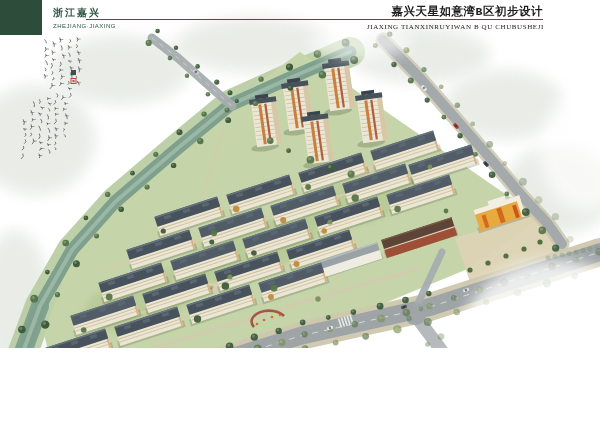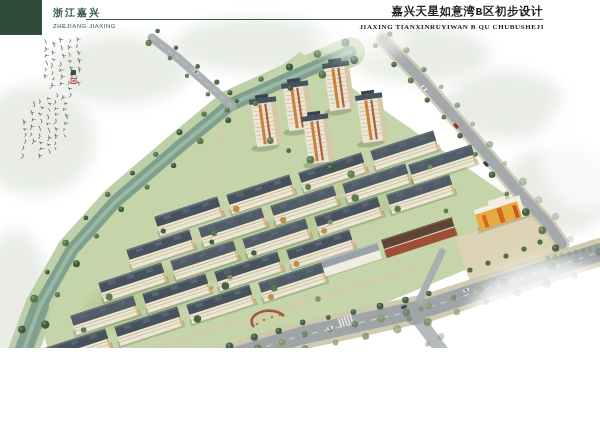--- a/index.html
+++ b/index.html
@@ -7,21 +7,21 @@
         font-family:"Liberation Serif","DejaVu Serif",serif;}
   .scene-svg{position:absolute;left:0;top:0;width:600px;height:424px;}
   .logo-block{position:absolute;left:0;top:0;width:42px;height:35px;background:var(--brand-green);}
   .region{position:absolute;left:53px;top:6px;font-size:10px;font-weight:bold;
           letter-spacing:2px;color:var(--header-text-green);white-space:nowrap;}
   .region-en{position:absolute;left:53px;top:23px;font-size:6px;letter-spacing:.5px;
           color:var(--header-text-green);font-family:"Liberation Sans",sans-serif;white-space:nowrap;}
   .rule{position:absolute;left:86px;top:19px;width:457px;height:1px;background:#3a594a;}
   .title{position:absolute;right:57px;top:4px;font-size:11.5px;font-weight:bold;
          letter-spacing:.5px;color:var(--title-black);white-space:nowrap;font-family:Liberation Mono, monospace;}
-  .title-en{position:absolute;right:56px;top:23px;font-size:7px;font-weight:bold;
+  .title-en{position:absolute;right:56px;top:23px;font-size:7px;font-weight:normal;
          letter-spacing:.6px;color:#222;white-space:nowrap;}
   .callig-svg{position:absolute;left:14px;top:32px;width:76px;height:140px;}
   .view-label{position:absolute;left:483px;top:401px;width:110px;height:20px;
          background:var(--brand-green);border:1px solid #1e382b;box-sizing:border-box;
          display:flex;align-items:center;justify-content:center;}
   .view-label span{color:#f4f6f2;font-size:11px;font-weight:bold;
          letter-spacing:6px;margin-right:-6px;white-space:nowrap;}
 </style>
 </head>
 <body>

